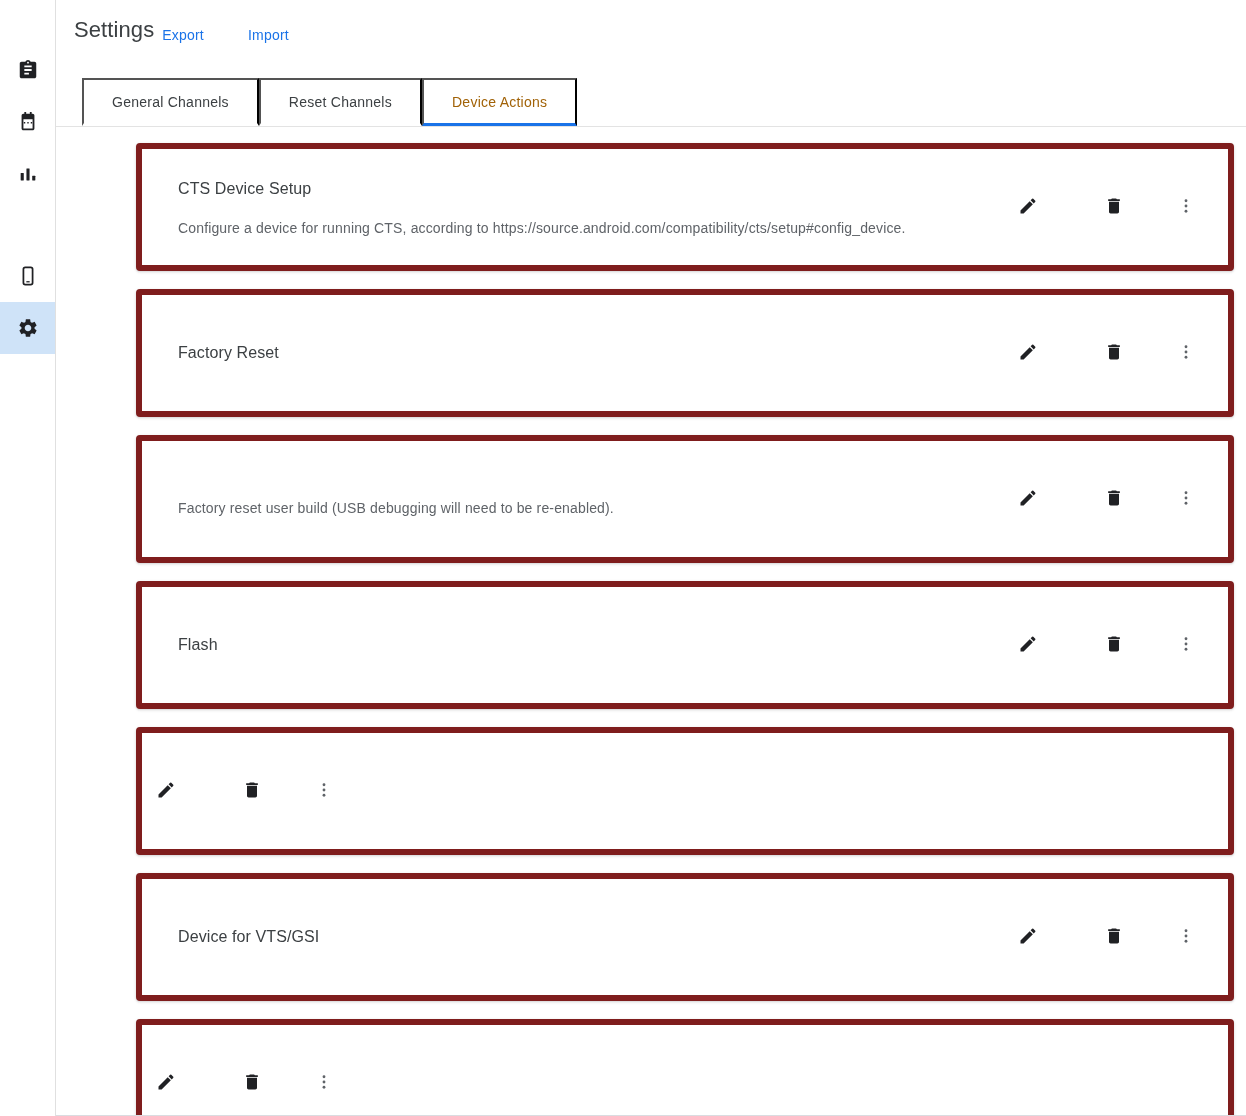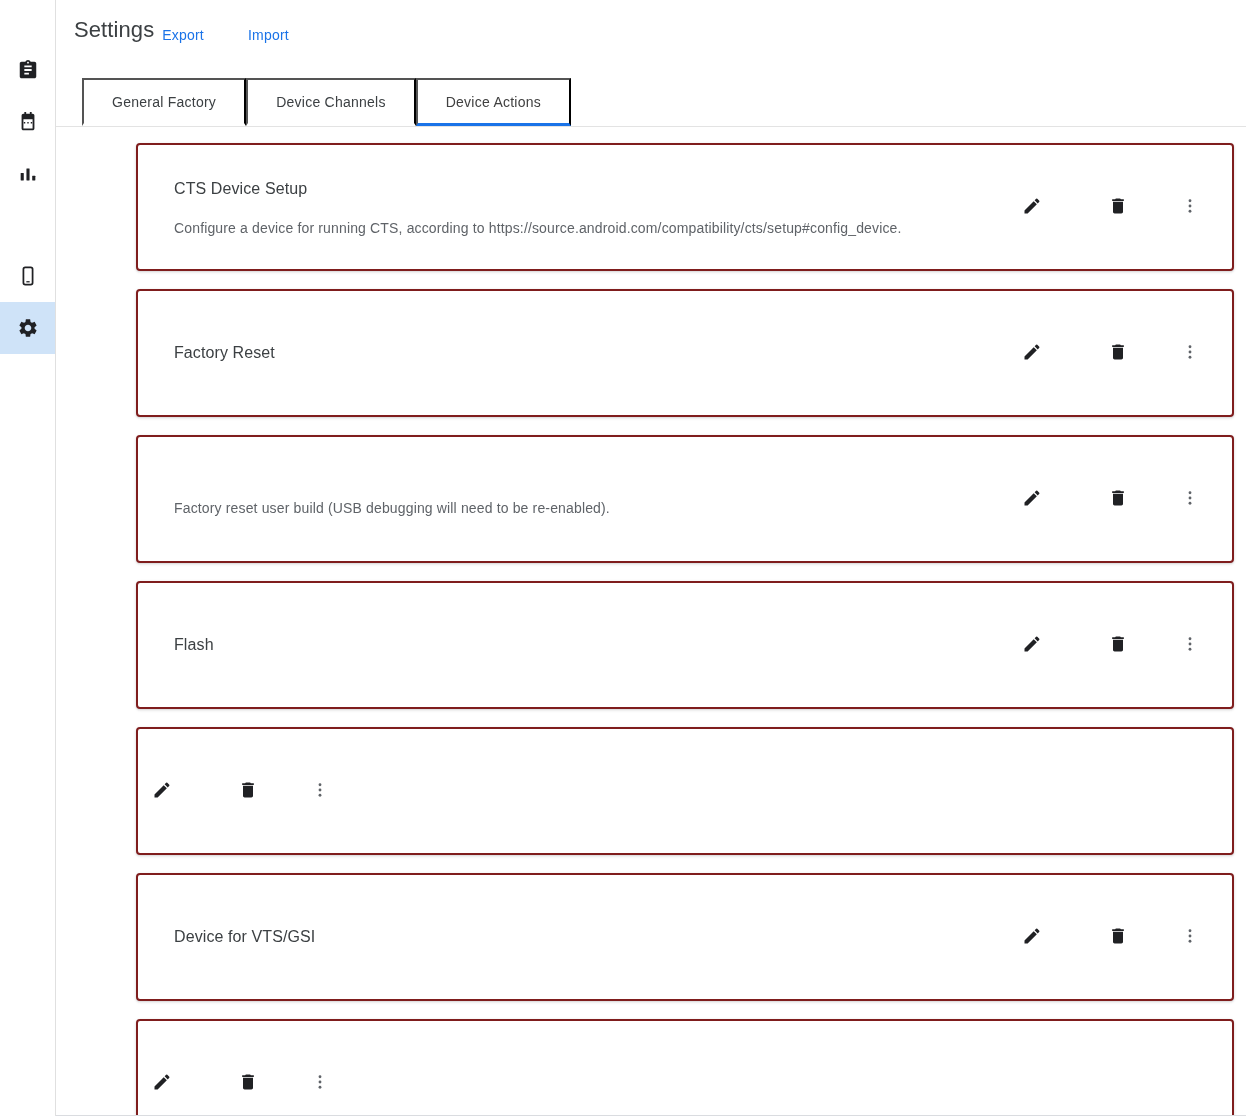--- a/index.html
+++ b/index.html
@@ -103,34 +103,34 @@
     letter-spacing: .25px;
     color: #3c4043;
     padding: 0 28px;
     cursor: pointer;
     border-bottom: 3px solid transparent;
     white-space: nowrap;
     background: none;
     font-family: inherit;
   }
   .tab.active {
-    color: #404040;
+    color: #a16207;
     font-weight: 500;
     border-bottom-color: #1a73e8;
   }
 
   
   .content {
     padding: 16px 12px 0 80px;
     height: calc(1116px - 78px - 49px);
     overflow: hidden;
   }
   .card {
     background: #ffffff;
-    border: 2px solid #7f1d1d;
+    border: 6px solid #7f1d1d;
     border-radius: 4px;
     box-shadow: 0 1px 2px rgba(60,64,67,.16), 0 1px 3px 1px rgba(60,64,67,.06);
     margin-bottom: 18px;
     min-height: 128px;
     display: flex;
     align-items: center;
     padding: 0 4px 0 0;
   }
   .card-body {
     flex: 1;
@@ -225,22 +225,22 @@
 
     <div class="header">
       <h1 class="page-title">Settings</h1>
       <div class="header-actions">
         <button class="text-btn">Export</button>
         <button class="text-btn">Import</button>
       </div>
     </div>
 
     <div class="tabs">
-      <button class="tab">General Factory</button>
-      <button class="tab">Device Channels</button>
+      <button class="tab">General Channels</button>
+      <button class="tab">Reset Channels</button>
       <button class="tab active">Device Actions</button>
     </div>
 
     <div class="content" id="cards-host">
   <div class="card">
     <div class="card-body">
       <div class="card-title">CTS Device Setup</div>
       <div class="card-desc">Configure a device for running CTS, according to https://source.android.com/compatibility/cts/setup#config_device.</div>
     </div>
     <div class="card-actions">

